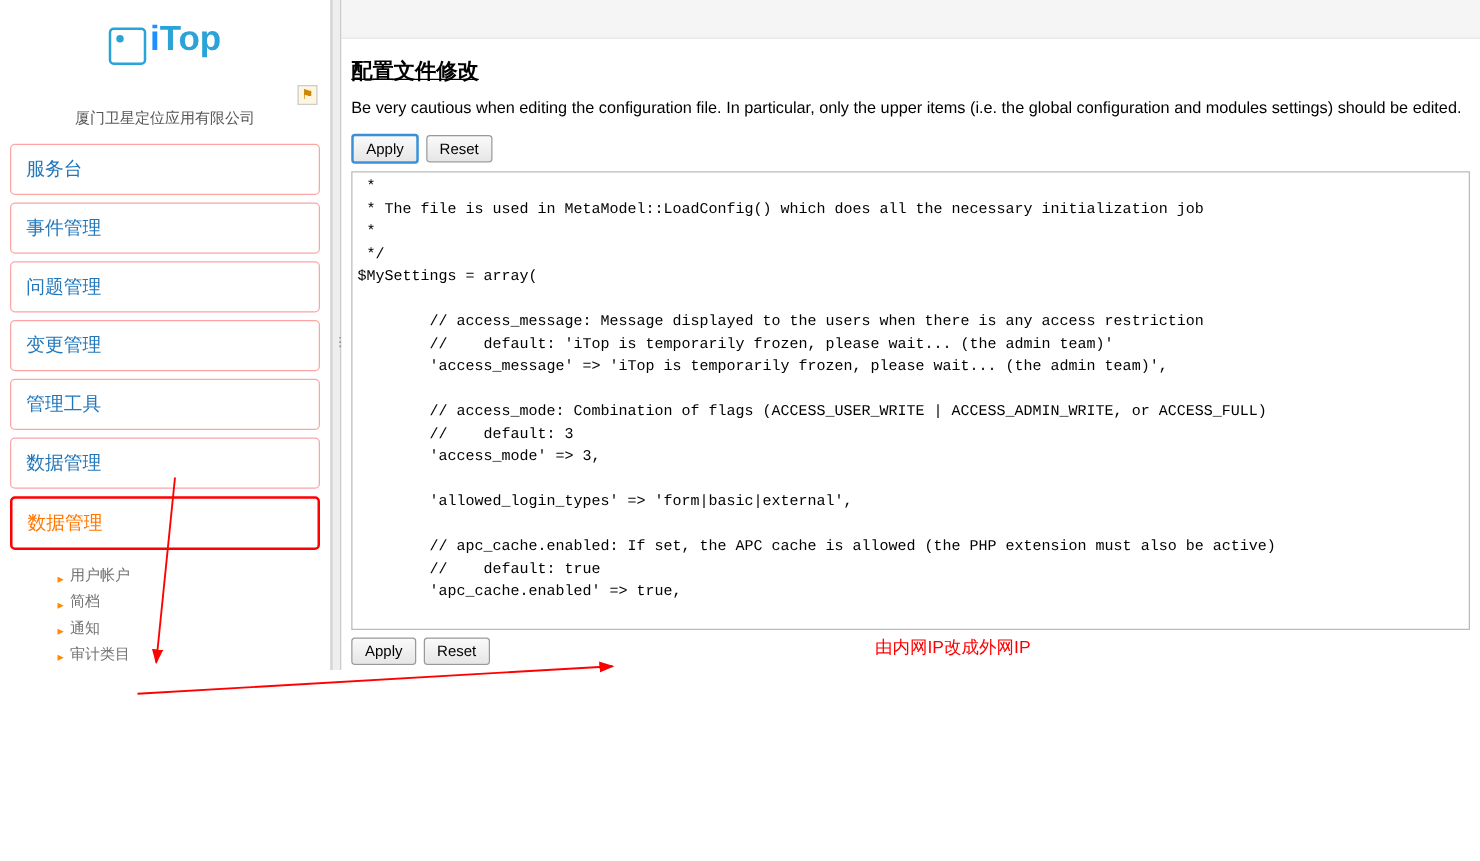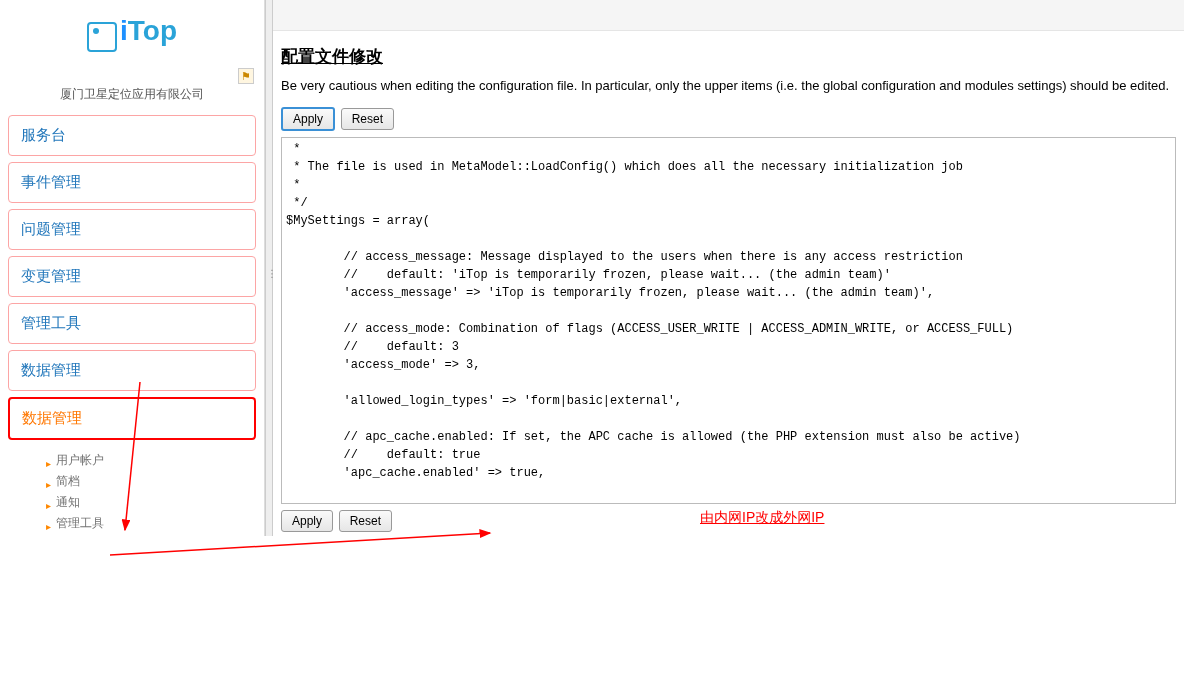--- a/index.html
+++ b/index.html
@@ -91,20 +91,23 @@
         <div class="submenu-item">
             <span>用户帐户</span>
           </div>
         <div class="submenu-item">
             <span>简档</span>
           </div>
         <div class="submenu-item">
             <span>通知</span>
           </div>
         <div class="submenu-item">
+            <span>审计类目</span>
+          </div>
+        <div class="submenu-item">
             <span>管理工具</span>
           </div>
         <div class="submenu-item">
             <span>查询表达式</span>
           </div>
         <div class="submenu-item">
             <span>导出</span>
           </div>
         <div class="submenu-item">
             <span>数据模型</span>
@@ -171,21 +174,21 @@
         //    default: '/usr/share/php'
         'cas_include_path' =&gt; '/usr/share/php',
 </div>
     <div class="button-bar-bottom">
       <button class="btn">Apply</button>
       <button class="btn">Reset</button>
     </div>
   </div>
 </div>
 
-<div class="annotation-red" style="top:509px; left:700px;text-decoration:underline;">由内网IP改成外网IP</div>
+<div class="annotation-red" style="top:509px; left:700px;">由内网IP改成外网IP</div>
 
 <svg class="arrow-svg" width="1184" height="689">
   <defs>
     <marker id="arrowhead" markerWidth="8" markerHeight="6" refX="7" refY="3" orient="auto">
       <polygon points="0 0, 8 3, 0 6" fill="#ff0000"></polygon>
     </marker>
   </defs>
   <line x1="110" y1="555" x2="490" y2="533" stroke="#ff0000" stroke-width="1.5" marker-end="url(#arrowhead)"></line>
   <line x1="140" y1="382" x2="125" y2="530" stroke="#ff0000" stroke-width="1.5" marker-end="url(#arrowhead)"></line>
 </svg>

